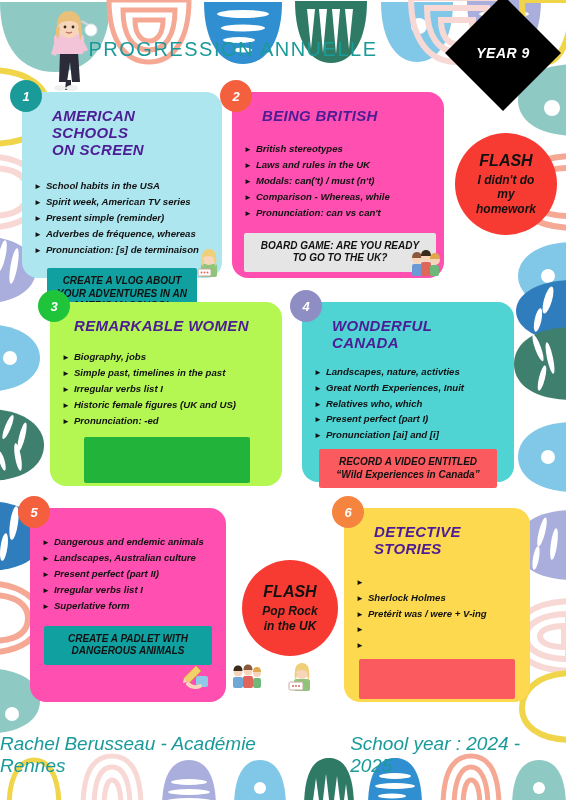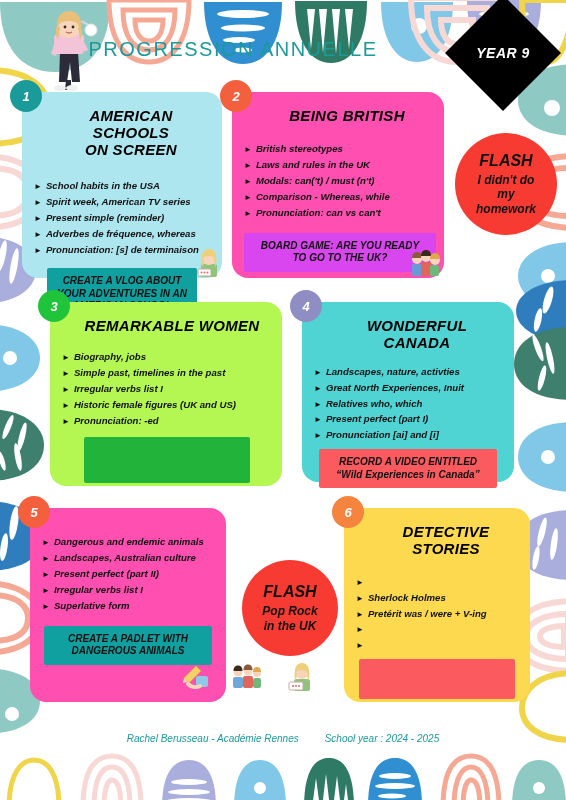--- a/index.html
+++ b/index.html
@@ -65,25 +65,24 @@
     width: 32px; height: 32px;
     border-radius: 50%;
     display: flex; align-items: center; justify-content: center;
     color: #ffffff;
     font-size: 13px;
     font-style: italic;
     font-weight: bold;
     z-index: 3;
   }
   .card-title {
-    text-align: center;
     font-size: 15px;
     font-weight: bold;
     font-style: italic;
-    color: #000000;
+    color: #4c1d95;
     line-height: 1.12;
     letter-spacing: .3px;
     margin: 6px 0 0 18px;
     white-space: pre-line;
   }
   .bullets {
     list-style: none;
     margin-top: 20px;
   }
   .bullets li {
@@ -129,21 +128,21 @@
     line-height: 1.2;
     white-space: pre-line;
   }
 
   
   .footer {
     position: absolute;
     left: 0; top: 733px; width: 566px;
     display: flex; justify-content: center; gap: 26px;
     color: #1b9a9a;
-    font-size: 10px;
+    font-size: 19px;
     font-style: italic;
   }
 
   
   .sticker { position: absolute; }
 </style>
 </head>
 <body>
 
 <div id="page">
@@ -485,21 +484,21 @@
       <span>2</span>
     </div>
     <div class="card-title">BEING BRITISH</div>
     <ul class="bullets" style="margin-top:16px;">
       <li><span class="bul">►</span><span>British stereotypes</span></li>
       <li><span class="bul">►</span><span>Laws and rules in the UK</span></li>
       <li><span class="bul">►</span><span>Modals: can('t) / must (n't)</span></li>
       <li><span class="bul">►</span><span>Comparison - Whereas, while</span></li>
       <li><span class="bul">►</span><span>Pronunciation: can vs can't</span></li>
     </ul>
-    <div class="action-box" style="background:#d946ef;width:192px;margin-top:12px;">BOARD GAME: ARE YOU READY
+    <div class="action-box" style="background:#e5e5e5;width:192px;margin-top:12px;">BOARD GAME: ARE YOU READY
 TO GO TO THE UK?</div>
   </div>
   <div class="sticker" style="left:410px;top:250px;">
     <svg width="30" height="28" viewBox="0 0 30 28">
       <circle cx="7" cy="9" r="5" fill="#f6d5ba"></circle>
         <path d="M2 8 c0-4 2-6 5-6 c3 0 5 2 5 6z" fill="#8b5a3c"></path>
       <rect x="2" y="14" width="10" height="12" rx="2" fill="#6a9ad6"></rect>
       <circle cx="16" cy="7" r="5" fill="#f6d5ba"></circle>
         <path d="M11 6 c0-4 2-6 5-6 c3 0 5 2 5 6z" fill="#3a2a1a"></path>
       <rect x="11" y="12" width="10" height="14" rx="2" fill="#e0655a"></rect>

